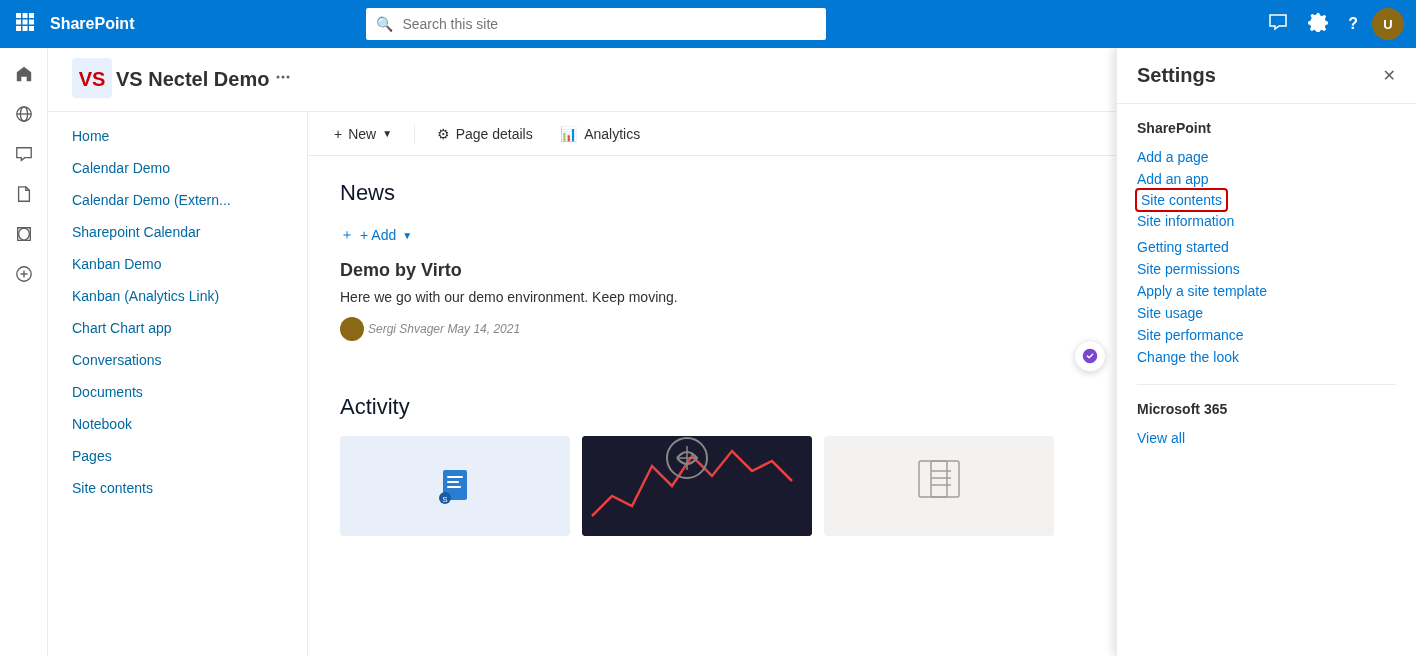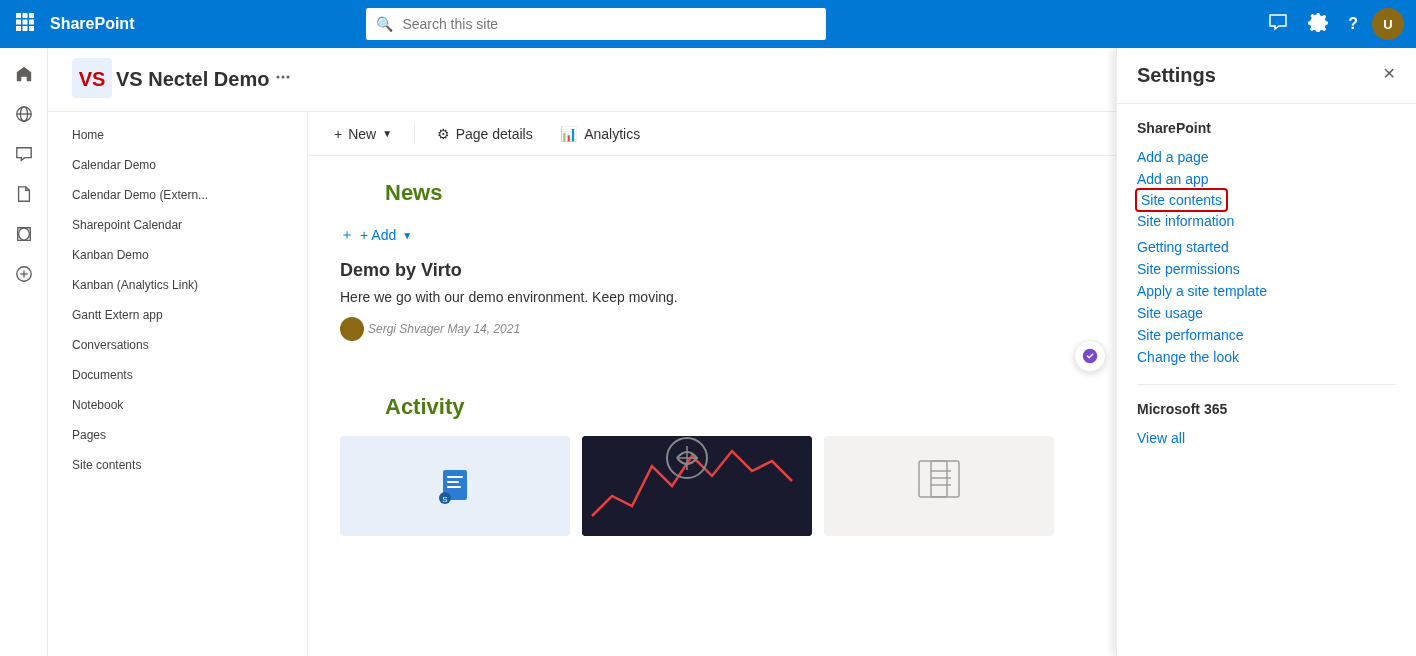--- a/index.html
+++ b/index.html
@@ -149,22 +149,22 @@
     .left-nav {
       width: 260px;
       border-right: 1px solid #edebe9;
       background: #fff;
       padding: 8px 0;
       overflow-y: auto;
     }
     .nav-item {
       padding: 8px 24px;
       cursor: pointer;
-      color: #404040;
-      font-size: 12px;
+      color: #0369a1;
+      font-size: 14px;
     }
 
     
     .page-content {
       flex: 1;
       overflow-y: auto;
       background: #fff;
       position: relative;
     }
     .page-toolbar {
@@ -187,24 +187,23 @@
       font-size: 14px;
       border-radius: 2px;
     }
     .toolbar-separator { width: 1px; height: 20px; background: #edebe9; margin: 0 4px; }
 
     .page-body {
       padding: 24px 32px;
     }
     .section-title {
       font-size: 22px;
-      font-weight: 700;
-      color: #4d7c0f;
+      font-weight: 400;
+      color: #0f172a;
       margin-bottom: 16px;
-      margin-left: 45px;
     }
     .news-add-btn {
       display: flex;
       align-items: center;
       gap: 6px;
       color: #0078d4;
       cursor: pointer;
       font-size: 14px;
       margin-bottom: 16px;
     }
@@ -265,21 +264,21 @@
       height: calc(656px - 48px);
       background: #fff;
       border-left: 1px solid #edebe9;
       box-shadow: -4px 0 8px rgba(0,0,0,0.1);
       z-index: 50;
       display: flex;
       flex-direction: column;
     }
     .panel-header {
       display: flex;
-      align-items: flex-start;
+      align-items: center;
       justify-content: space-between;
       padding: 16px 20px;
       border-bottom: 1px solid #edebe9;
     }
     .panel-title {
       font-size: 20px;
       font-weight: 600;
       color: #323130;
     }
     .panel-close {
@@ -442,21 +441,21 @@
 
     <div class="content-area">
 
       <div class="left-nav">
         <div class="nav-item">Home</div>
         <div class="nav-item">Calendar Demo</div>
         <div class="nav-item">Calendar Demo (Extern...</div>
         <div class="nav-item">Sharepoint Calendar</div>
         <div class="nav-item">Kanban Demo</div>
         <div class="nav-item">Kanban (Analytics Link)</div>
-        <div class="nav-item">Gantt Extern app</div>
+        <div class="nav-item">Chart Chart app</div>
         <div class="nav-item">Conversations</div>
         <div class="nav-item">Documents</div>
         <div class="nav-item">Notebook</div>
         <div class="nav-item">Pages</div>
         <div class="nav-item">Site contents</div>
       </div>
 
       <div class="page-content">
 
         <div class="page-toolbar">

